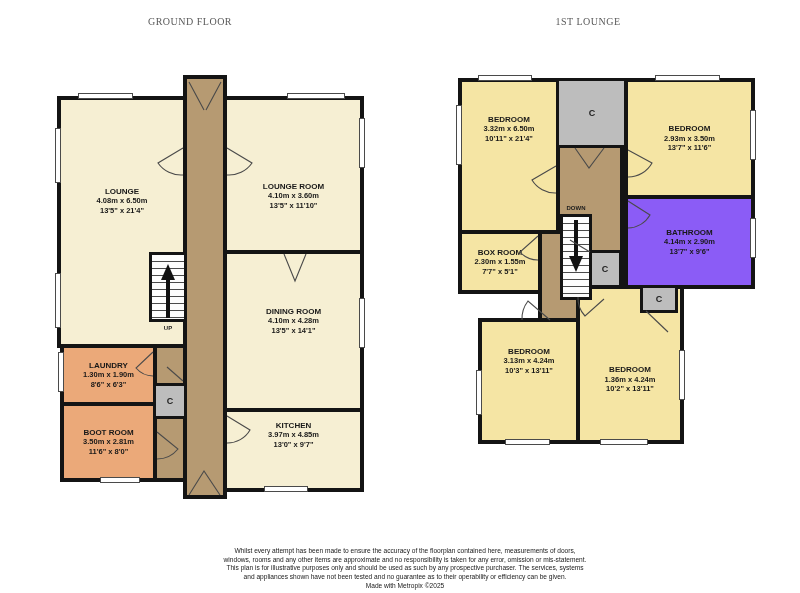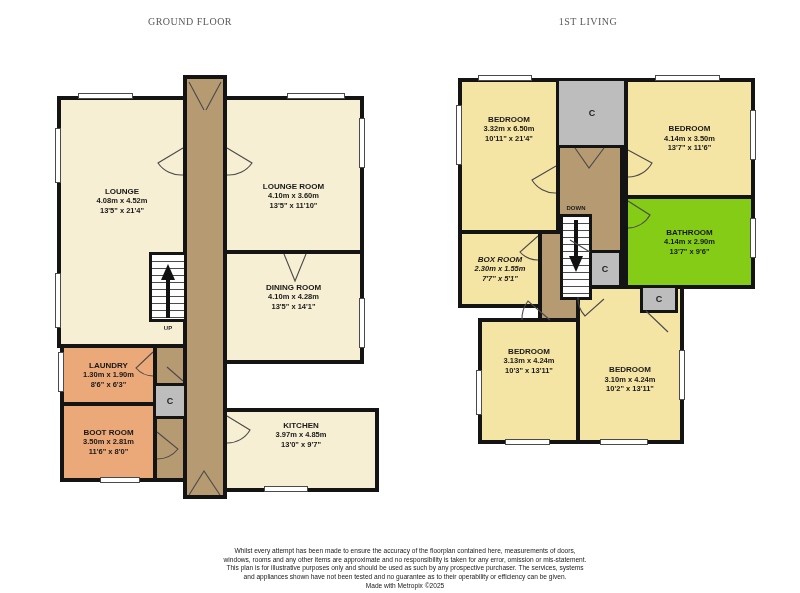--- a/index.html
+++ b/index.html
@@ -5,21 +5,21 @@
   * { margin:0; padding:0; box-sizing:border-box; }
   html,body { width:800px; height:593px; background:#ffffff; overflow:hidden;
               font-family:"Liberation Sans", sans-serif; position:relative; }
   .plan-title { position:absolute; font-size:10px; color:#5a5a5a; letter-spacing:.5px;
                 text-align:center; width:160px;font-family:Liberation Serif, serif; }
   .room { position:absolute; border:4px solid #141414; display:flex;
           align-items:center; justify-content:center; text-align:center; }
   .cream  { background:#f6efd3; }
   .yellow { background:#f5e5a4; }
   .orange { background:#eba979; }
-  .blue   { background:#84cc16; }
+  .blue   { background:#8b5cf6; }
   .brown  { position:absolute; background:#b69a72; border:4px solid #141414; }
   .closet { position:absolute; background:#bdbdbd; border:3px solid #141414;
             display:flex; align-items:center; justify-content:center;
             font-weight:bold; font-size:9px; color:#1d1d1d; }
   .room-label { line-height:9.5px; }
   .room-name  { font-size:8px;  font-weight:bold; color:#181818; }
   .room-dim   { font-size:7.5px; font-weight:bold; color:#181818; }
   .stairs { position:absolute; background:#fdfdfd; border:3px solid #141414;
             background-image:repeating-linear-gradient(to bottom,
               transparent 0, transparent 6px, #4a4a4a 6px, #4a4a4a 7px); }
@@ -33,42 +33,42 @@
   .footer .credit { margin-top:1px; }
 </style>
 </head>
 <body>
 
 <div class="plan-title" style="left:110px; top:16px;">GROUND FLOOR</div>
 
 <div class="room cream" style="left:57px; top:96px; width:130px; height:252px; padding-bottom:42px;">
   <div class="room-label">
     <div class="room-name">LOUNGE</div>
-    <div class="room-dim">4.08m x 4.52m</div>
+    <div class="room-dim">4.08m x 6.50m</div>
     <div class="room-dim">13'5" x 21'4"</div>
   </div>
 </div>
 
 <div class="room cream" style="left:223px; top:96px; width:141px; height:158px; padding-top:42px;">
   <div class="room-label">
     <div class="room-name">LOUNGE ROOM</div>
     <div class="room-dim">4.10m x 3.60m</div>
     <div class="room-dim">13'5" x 11'10"</div>
   </div>
 </div>
 
-<div class="room cream" style="left:223px; top:250px; width:141px; height:114px; padding-bottom:20px;">
+<div class="room cream" style="left:223px; top:250px; width:141px; height:162px; padding-bottom:20px;">
   <div class="room-label">
     <div class="room-name">DINING ROOM</div>
     <div class="room-dim">4.10m x 4.28m</div>
     <div class="room-dim">13'5" x 14'1"</div>
   </div>
 </div>
 
-<div class="room cream" style="left:223px; top:408px; width:156px; height:84px; padding-bottom:30px;">
+<div class="room cream" style="left:223px; top:408px; width:141px; height:84px; padding-bottom:30px;">
   <div class="room-label">
     <div class="room-name">KITCHEN</div>
     <div class="room-dim">3.97m x 4.85m</div>
     <div class="room-dim">13'0" x 9'7"</div>
   </div>
 </div>
 
 <div class="brown" style="left:183px; top:75px; width:44px; height:424px;"></div>
 <div class="brown" style="left:153px; top:344px; width:34px; height:138px;"></div>
 
@@ -102,64 +102,64 @@
 <div class="window" style="left:78px;  top:93px;  width:55px; height:6px;"></div>
 <div class="window" style="left:55px;  top:128px; width:6px;  height:55px;"></div>
 <div class="window" style="left:55px;  top:273px; width:6px;  height:55px;"></div>
 <div class="window" style="left:287px; top:93px;  width:58px; height:6px;"></div>
 <div class="window" style="left:359px; top:118px; width:6px;  height:50px;"></div>
 <div class="window" style="left:359px; top:298px; width:6px;  height:50px;"></div>
 <div class="window" style="left:264px; top:486px; width:44px; height:6px;"></div>
 <div class="window" style="left:58px;  top:352px; width:6px;  height:40px;"></div>
 <div class="window" style="left:100px; top:477px; width:40px; height:6px;"></div>
 
-<div class="plan-title" style="left:508px; top:16px;">1ST LIVING</div>
+<div class="plan-title" style="left:508px; top:16px;">1ST LOUNGE</div>
 
 <div class="brown" style="left:538px; top:144px; width:86px; height:180px;"></div>
 
 <div class="room yellow" style="left:458px; top:78px; width:102px; height:156px; padding-bottom:54px;">
   <div class="room-label">
     <div class="room-name">BEDROOM</div>
     <div class="room-dim">3.32m x 6.50m</div>
     <div class="room-dim">10'11" x 21'4"</div>
   </div>
 </div>
 
 <div class="closet" style="left:556px; top:78px; width:72px; height:70px;">
   <span>C</span>
 </div>
 
 <div class="room yellow" style="left:624px; top:78px; width:131px; height:121px;">
   <div class="room-label">
     <div class="room-name">BEDROOM</div>
-    <div class="room-dim">4.14m x 3.50m</div>
+    <div class="room-dim">2.93m x 3.50m</div>
     <div class="room-dim">13'7" x 11'6"</div>
   </div>
 </div>
 
 <div class="room blue" style="left:624px; top:195px; width:131px; height:94px;">
   <div class="room-label">
     <div class="room-name">BATHROOM</div>
     <div class="room-dim">4.14m x 2.90m</div>
     <div class="room-dim">13'7" x 9'6"</div>
   </div>
 </div>
 
-<div class="room yellow" style="left:458px; top:230px; width:84px; height:78px;font-style:italic;">
+<div class="room yellow" style="left:458px; top:230px; width:84px; height:64px;">
   <div class="room-label">
     <div class="room-name">BOX ROOM</div>
     <div class="room-dim">2.30m x 1.55m</div>
     <div class="room-dim">7'7" x 5'1"</div>
   </div>
 </div>
 
 <div class="room yellow" style="left:576px; top:285px; width:108px; height:159px; padding-top:30px;">
   <div class="room-label">
     <div class="room-name">BEDROOM</div>
-    <div class="room-dim">3.10m x 4.24m</div>
+    <div class="room-dim">1.36m x 4.24m</div>
     <div class="room-dim">10'2" x 13'11"</div>
   </div>
 </div>
 
 <div class="room yellow" style="left:478px; top:318px; width:102px; height:126px; padding-bottom:40px;">
   <div class="room-label">
     <div class="room-name">BEDROOM</div>
     <div class="room-dim">3.13m x 4.24m</div>
     <div class="room-dim">10'3" x 13'11"</div>
   </div>

